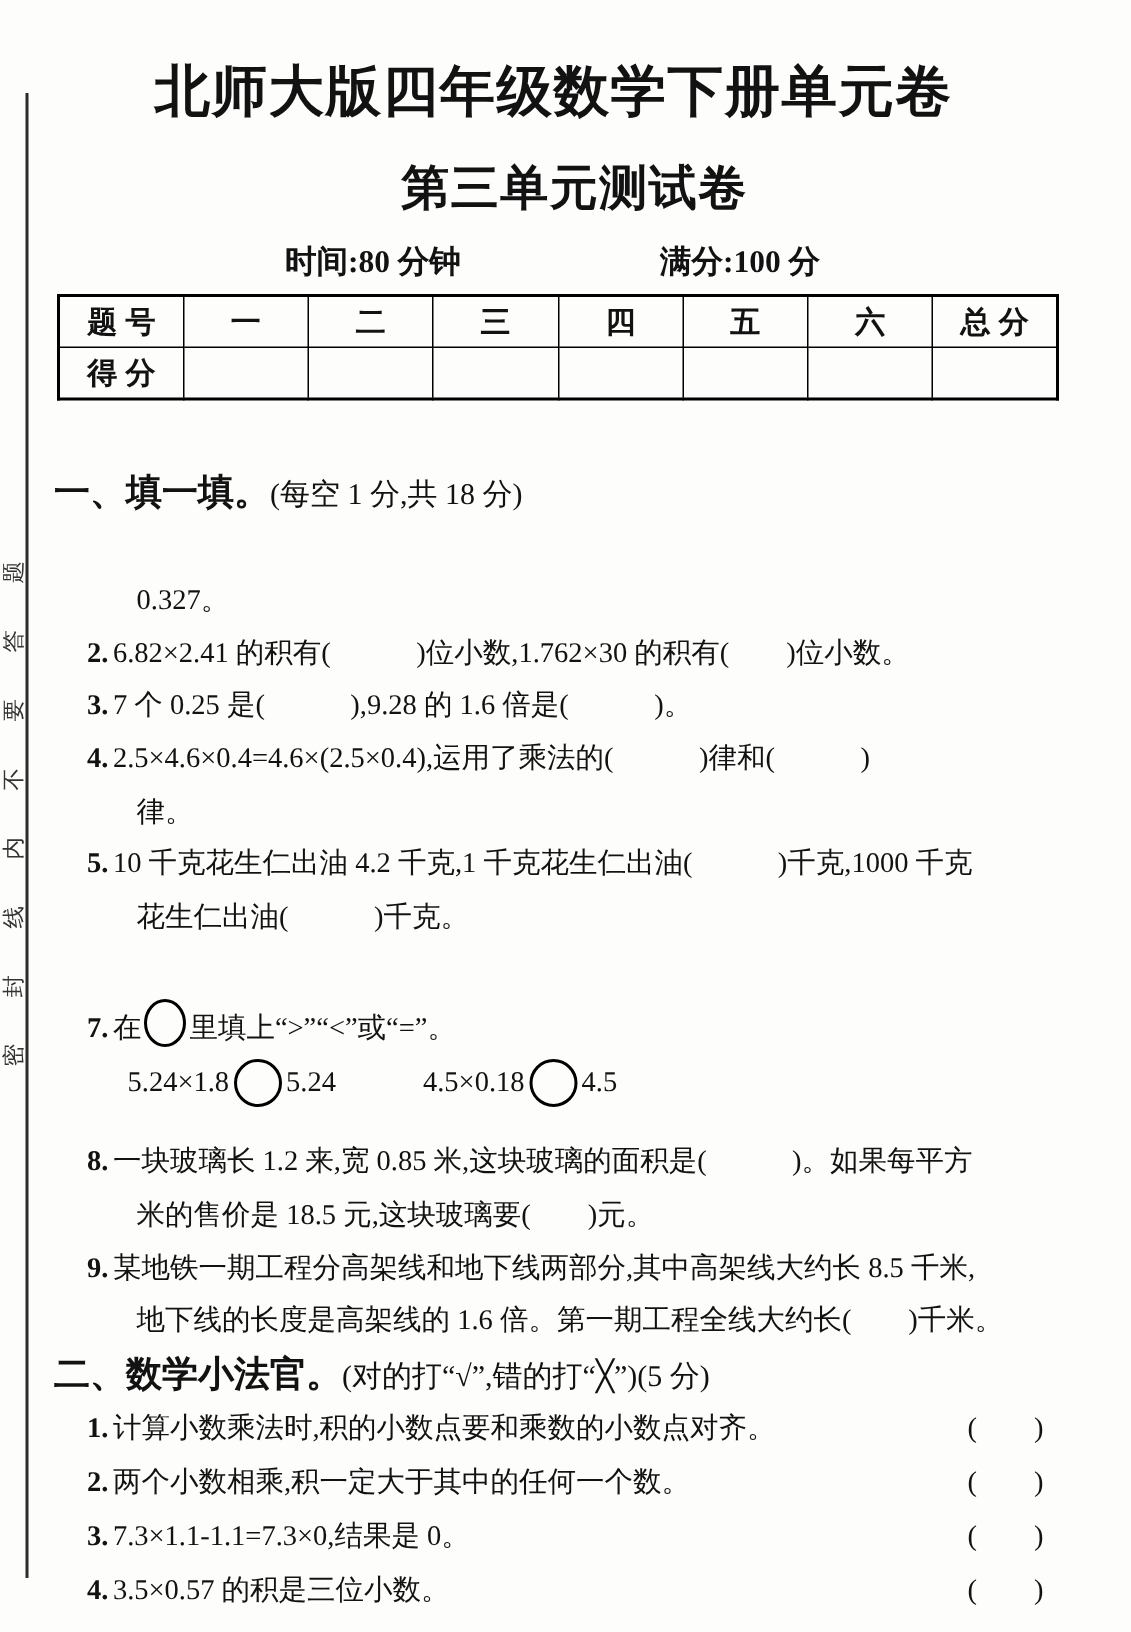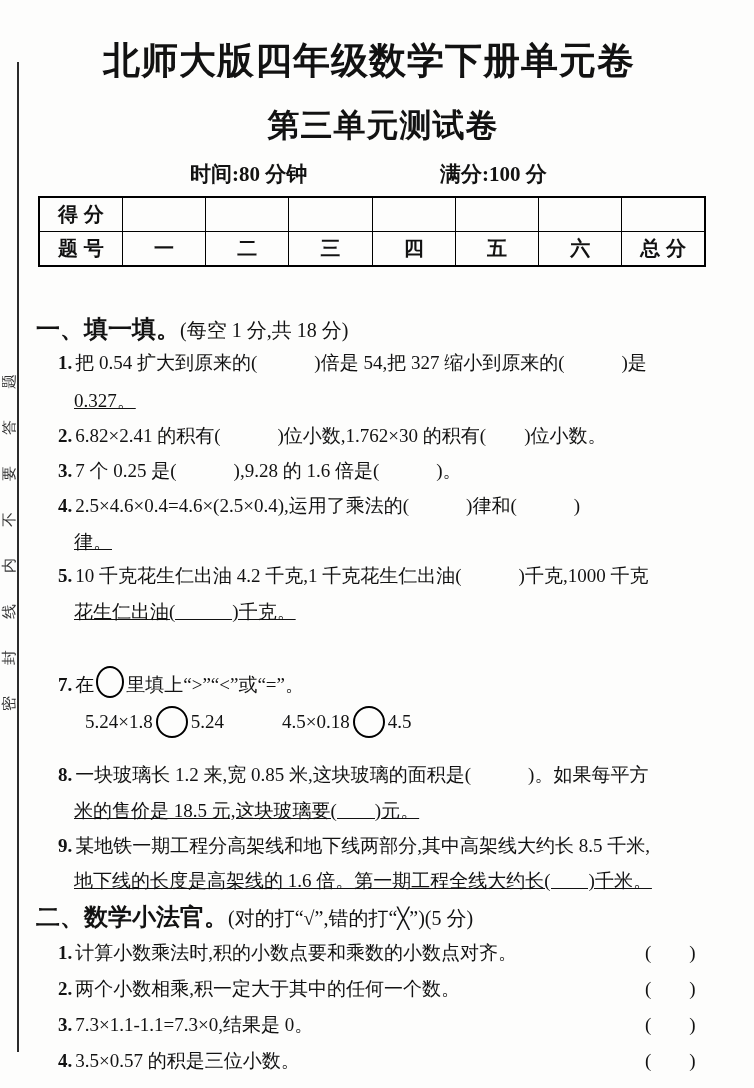--- a/index.html
+++ b/index.html
@@ -26,21 +26,21 @@
 
   .rule-v{position:absolute;left:17px;top:62px;width:2px;height:990px;background:#2b2b2b;}
   .binding{position:absolute;left:-179px;top:518px;width:376px;height:18px;
     transform:rotate(-90deg);font-size:15px;letter-spacing:31px;white-space:pre;
     text-align:center;color:#333;}
 
   .line{position:absolute;white-space:pre;font-size:19px;line-height:1.55;}
   .sec{left:36px;font-size:20px;}
   .sec b{font-family:"Liberation Sans","DejaVu Sans",sans-serif;font-size:24px;}
   .qfirst{left:58px;}
-  .qcont{left:74px;text-decoration:underline;}
+  .qcont{left:91px;}
   .qno{font-weight:bold;margin-right:3px;}
   .judge{left:58px;width:650px;}
   .judge-slot{position:absolute;left:587px;white-space:pre;}
 
   .circle-sm{display:inline-block;width:24px;height:28px;border:2px solid #000;
     border-radius:50%;vertical-align:-7px;margin:0 2px;}
   .cmp-row{position:absolute;top:706px;left:85px;display:flex;gap:58px;
     font-size:19px;align-items:center;white-space:pre;}
   .cmp-item{display:flex;align-items:center;}
   .circle{display:inline-block;width:28px;height:28px;border:2px solid #000;
@@ -55,45 +55,44 @@
   <div class="binding">密封线内不要答题</div>
 
   <div class="title1 hei">北师大版四年级数学下册单元卷</div>
   <div class="title2 hei">第三单元测试卷</div>
   <span class="info time">时间:80 分钟</span>
   <span class="info full">满分:100 分</span>
 
   <table class="score">
     <tbody>
         <tr>
+      <th>题 号</th>
+      <th>一</th>
+      <th>二</th>
+      <th>三</th>
+      <th>四</th>
+      <th>五</th>
+      <th>六</th>
+      <th>总 分</th>
+    </tr>
+    <tr>
       <td class="rowlab">得 分</td>
       <td></td>
       <td></td>
       <td></td>
       <td></td>
       <td></td>
       <td></td>
       <td></td>
     </tr>
-    <tr>
-      <th>题 号</th>
-      <th>一</th>
-      <th>二</th>
-      <th>三</th>
-      <th>四</th>
-      <th>五</th>
-      <th>六</th>
-      <th>总 分</th>
-    </tr>
   </tbody>
     </table>
 
   <div class="line sec" style="top:310px;"><b class="hei">一、填一填。</b><span>(每空 1 分,共 18 分)</span></div>
 
-  <div class="line qfirst" style="top:348px;"><span class="qno">1.</span><span>把 0.54 扩大到原来的(            )倍是 54,把 327 缩小到原来的(            )是</span></div>
   <div class="line qcont" style="top:386px;">0.327。</div>
 
   <div class="line qfirst" style="top:421px;"><span class="qno">2.</span><span>6.82×2.41 的积有(            )位小数,1.762×30 的积有(        )位小数。</span></div>
 
   <div class="line qfirst" style="top:456px;"><span class="qno">3.</span><span>7 个 0.25 是(            ),9.28 的 1.6 倍是(            )。</span></div>
 
   <div class="line qfirst" style="top:491px;"><span class="qno">4.</span><span>2.5×4.6×0.4=4.6×(2.5×0.4),运用了乘法的(            )律和(            )</span></div>
   <div class="line qcont" style="top:527px;">律。</div>
 
   <div class="line qfirst" style="top:561px;"><span class="qno">5.</span><span>10 千克花生仁出油 4.2 千克,1 千克花生仁出油(            )千克,1000 千克</span></div>

